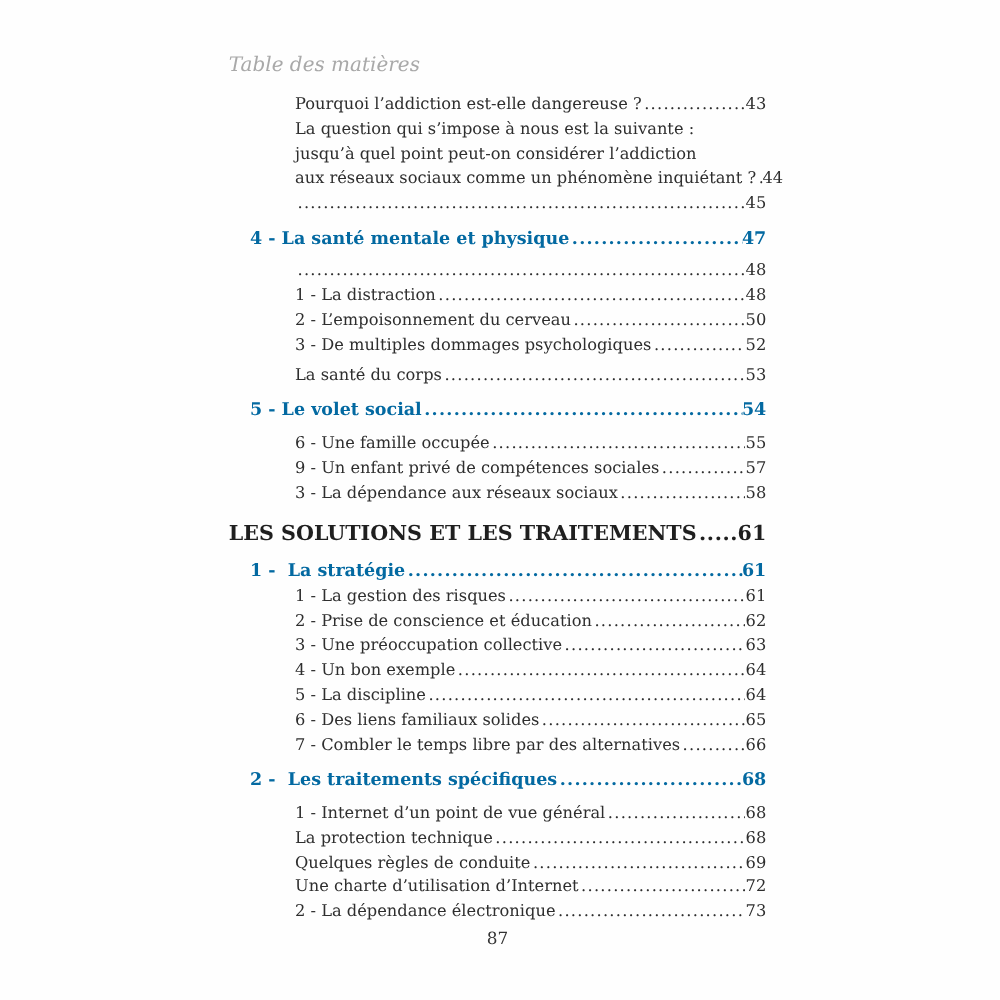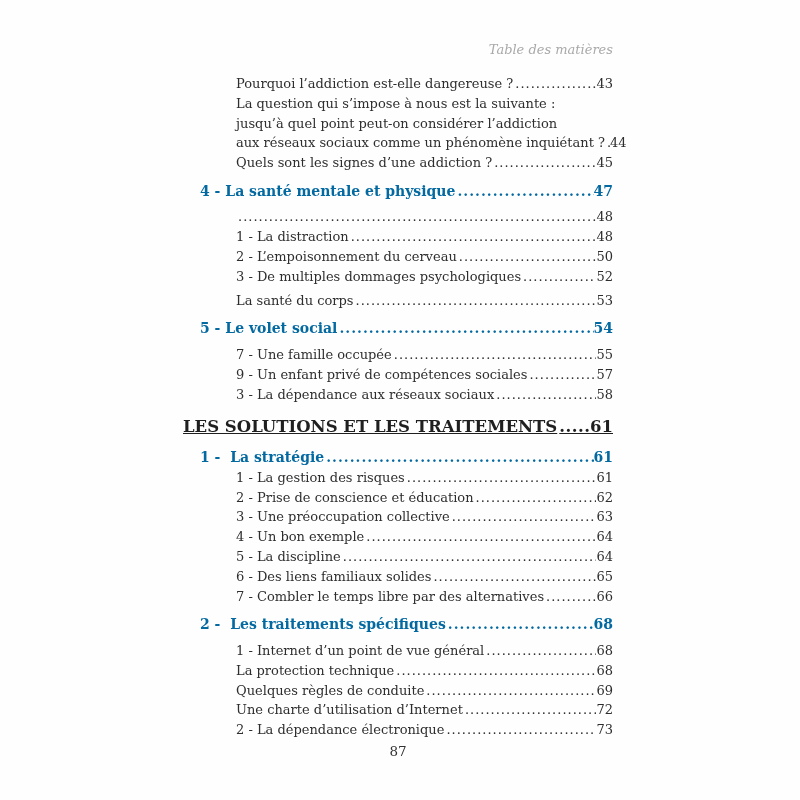--- a/index.html
+++ b/index.html
@@ -14,23 +14,23 @@
     background: #fefefe;
     font-family: "DejaVu Serif", "Liberation Serif", serif;
     color: #2e2e2e;
     overflow: hidden;
   }
   .running-header {
     position: absolute;
     top: 42px;
     left: 183px;
     width: 430px;
-    text-align: right;
+    text-align: left;
     font-style: italic;
-    font-size: 13px;
+    font-size: 16px;
     color: #a9a9a9;
   }
   .toc {
     position: absolute;
     left: 183px;
     top: 74px;
     width: 430px;
   }
   .row {
     display: flex;
@@ -70,21 +70,21 @@
     line-height: 25px;
     color: #1f1f1f;
   }
   .lv-part .dots {
     letter-spacing: 0.5px;
     padding: 0 0 0 2px;
   }
   .gap-sm { margin-top: 4px; }
   .gap-md { margin-top: 6px; }
   .gap-lg { margin-top: 8px; }
-  .gap-xl { margin-top: 10px; text-decoration: underline; }
+  .gap-xl { margin-top: 10px; }
   .footer {
     position: absolute;
     top: 743px;
     left: 183px;
     width: 430px;
     text-align: center;
     font-size: 13.5px;
     color: #333333;
   }
 </style>
@@ -107,21 +107,20 @@
       <div class="row lv-sub no-page">
     <span class="t">jusqu’à quel point peut-on considérer l’addiction</span>
 
   </div>
       <div class="row lv-sub">
     <span class="t">aux réseaux sociaux comme un phénomène inquiétant ?</span>
     <span class="dots">............................................................................................................................................</span>
     <span class="pg">44</span>
   </div>
       <div class="row lv-sub">
-    <span class="t">Quels sont les signes d’une addiction ?</span>
     <span class="dots">............................................................................................................................................</span>
     <span class="pg">45</span>
   </div>
       <div class="row lv-chapter gap-lg">
     <span class="t">4 - La santé mentale et physique</span>
     <span class="dots">............................................................................................................................................</span>
     <span class="pg">47</span>
   </div>
       <div class="row lv-sub gap-md">
     <span class="dots">............................................................................................................................................</span>
@@ -146,21 +145,21 @@
     <span class="t">La santé du corps</span>
     <span class="dots">............................................................................................................................................</span>
     <span class="pg">53</span>
   </div>
       <div class="row lv-chapter gap-lg">
     <span class="t">5 - Le volet social</span>
     <span class="dots">............................................................................................................................................</span>
     <span class="pg">54</span>
   </div>
       <div class="row lv-sub gap-md">
-    <span class="t">7 - Une famille occupée</span>
+    <span class="t">6 - Une famille occupée</span>
     <span class="dots">............................................................................................................................................</span>
     <span class="pg">55</span>
   </div>
       <div class="row lv-sub">
     <span class="t">9 - Un enfant privé de compétences sociales</span>
     <span class="dots">............................................................................................................................................</span>
     <span class="pg">57</span>
   </div>
       <div class="row lv-sub">
     <span class="t">3 - La dépendance aux réseaux sociaux</span>

